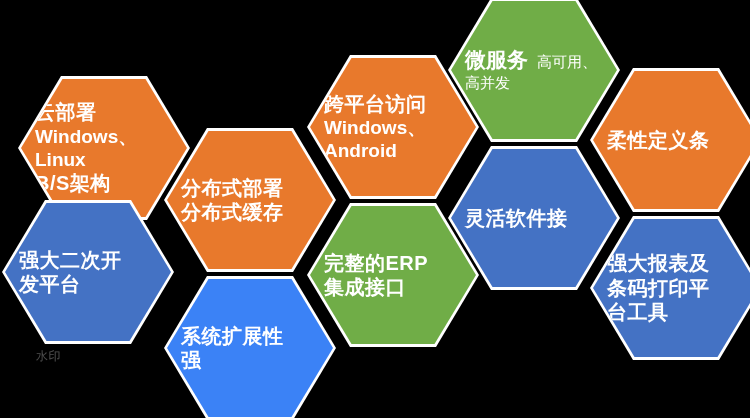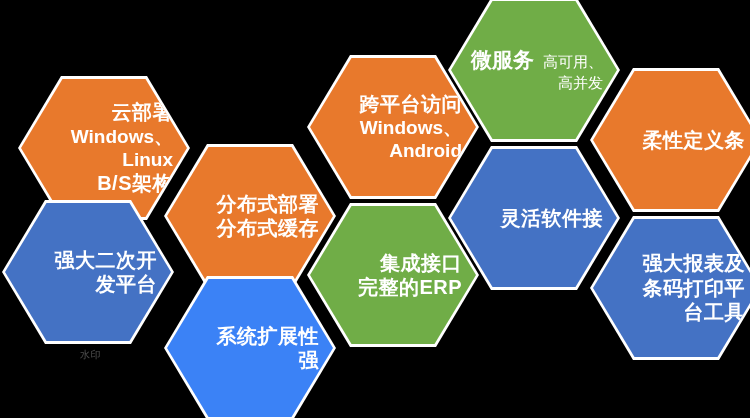--- a/index.html
+++ b/index.html
@@ -17,21 +17,21 @@
     background: #000000;
     overflow: hidden;
   }
   .hex {
     position: absolute;
     width: 166px;
     height: 138px;
     display: flex;
     align-items: center;
     justify-content: center;
-    text-align: right;
+    text-align: left;
     box-sizing: border-box;
     -webkit-clip-path: polygon(25% 0%, 75% 0%, 100% 50%, 75% 100%, 25% 100%, 0% 50%);
     clip-path: polygon(25% 0%, 75% 0%, 100% 50%, 75% 100%, 25% 100%, 0% 50%);
   }
   
   .hex-wrap {
     position: absolute;
     width: 172px;
     height: 144px;
   }
@@ -85,45 +85,44 @@
     font-weight: normal;
     font-size: 15px;
   }
   .watermark {
     position: absolute;
     left: 36px;
     top: 348px;
     width: 80px;
     height: 14px;
     color: rgba(255,255,255,0.30);
-    font-size: 10px;
+    font-size: 12px;
     letter-spacing: 0.5px;
     white-space: nowrap;
     overflow: hidden;
     filter: blur(0.4px);
-    margin-left: 44px;
   }
 </style>
 </head>
 <body>
 
 <div id="stage">
   <div class="watermark">水印</div>
 <div class="hex-wrap" style="left: 18px; top: 52px; margin-top: 24px;">
       <div class="hex-outline"></div>
       <div class="hex hex-body" style="background: rgb(232, 121, 44);">
         <div class="hex-label">
           <span class="ln b">云部署</span>
           <span class="ln r">Windows、</span>
           <span class="ln r">Linux</span>
           <span class="ln b">B/S架构</span>
         </div>
       </div>
     </div>
-    <div class="hex-wrap" style="left: 164px; top: 144px;">
+    <div class="hex-wrap" style="left: 164px; top: 128px;">
       <div class="hex-outline"></div>
       <div class="hex hex-body" style="background: rgb(232, 121, 44);">
         <div class="hex-label">
           <span class="ln b">分布式部署</span>
           <span class="ln b">分布式缓存</span>
         </div>
       </div>
     </div>
     <div class="hex-wrap" style="left: 307px; top: 55px;">
       <div class="hex-outline"></div>
@@ -166,22 +165,22 @@
         <div class="hex-label">
           <span class="ln b">系统扩展性</span>
           <span class="ln b">强</span>
         </div>
       </div>
     </div>
     <div class="hex-wrap" style="left: 307px; top: 203px;">
       <div class="hex-outline"></div>
       <div class="hex hex-body" style="background: rgb(112, 173, 71);">
         <div class="hex-label">
+          <span class="ln b">完整的ERP</span>
           <span class="ln b">集成接口</span>
-          <span class="ln b">完整的ERP</span>
         </div>
       </div>
     </div>
     <div class="hex-wrap" style="left: 448px; top: 146px;">
       <div class="hex-outline"></div>
       <div class="hex hex-body" style="background: rgb(68, 114, 196);">
         <div class="hex-label">
           <span class="ln b">灵活软件接</span>
         </div>
       </div>

